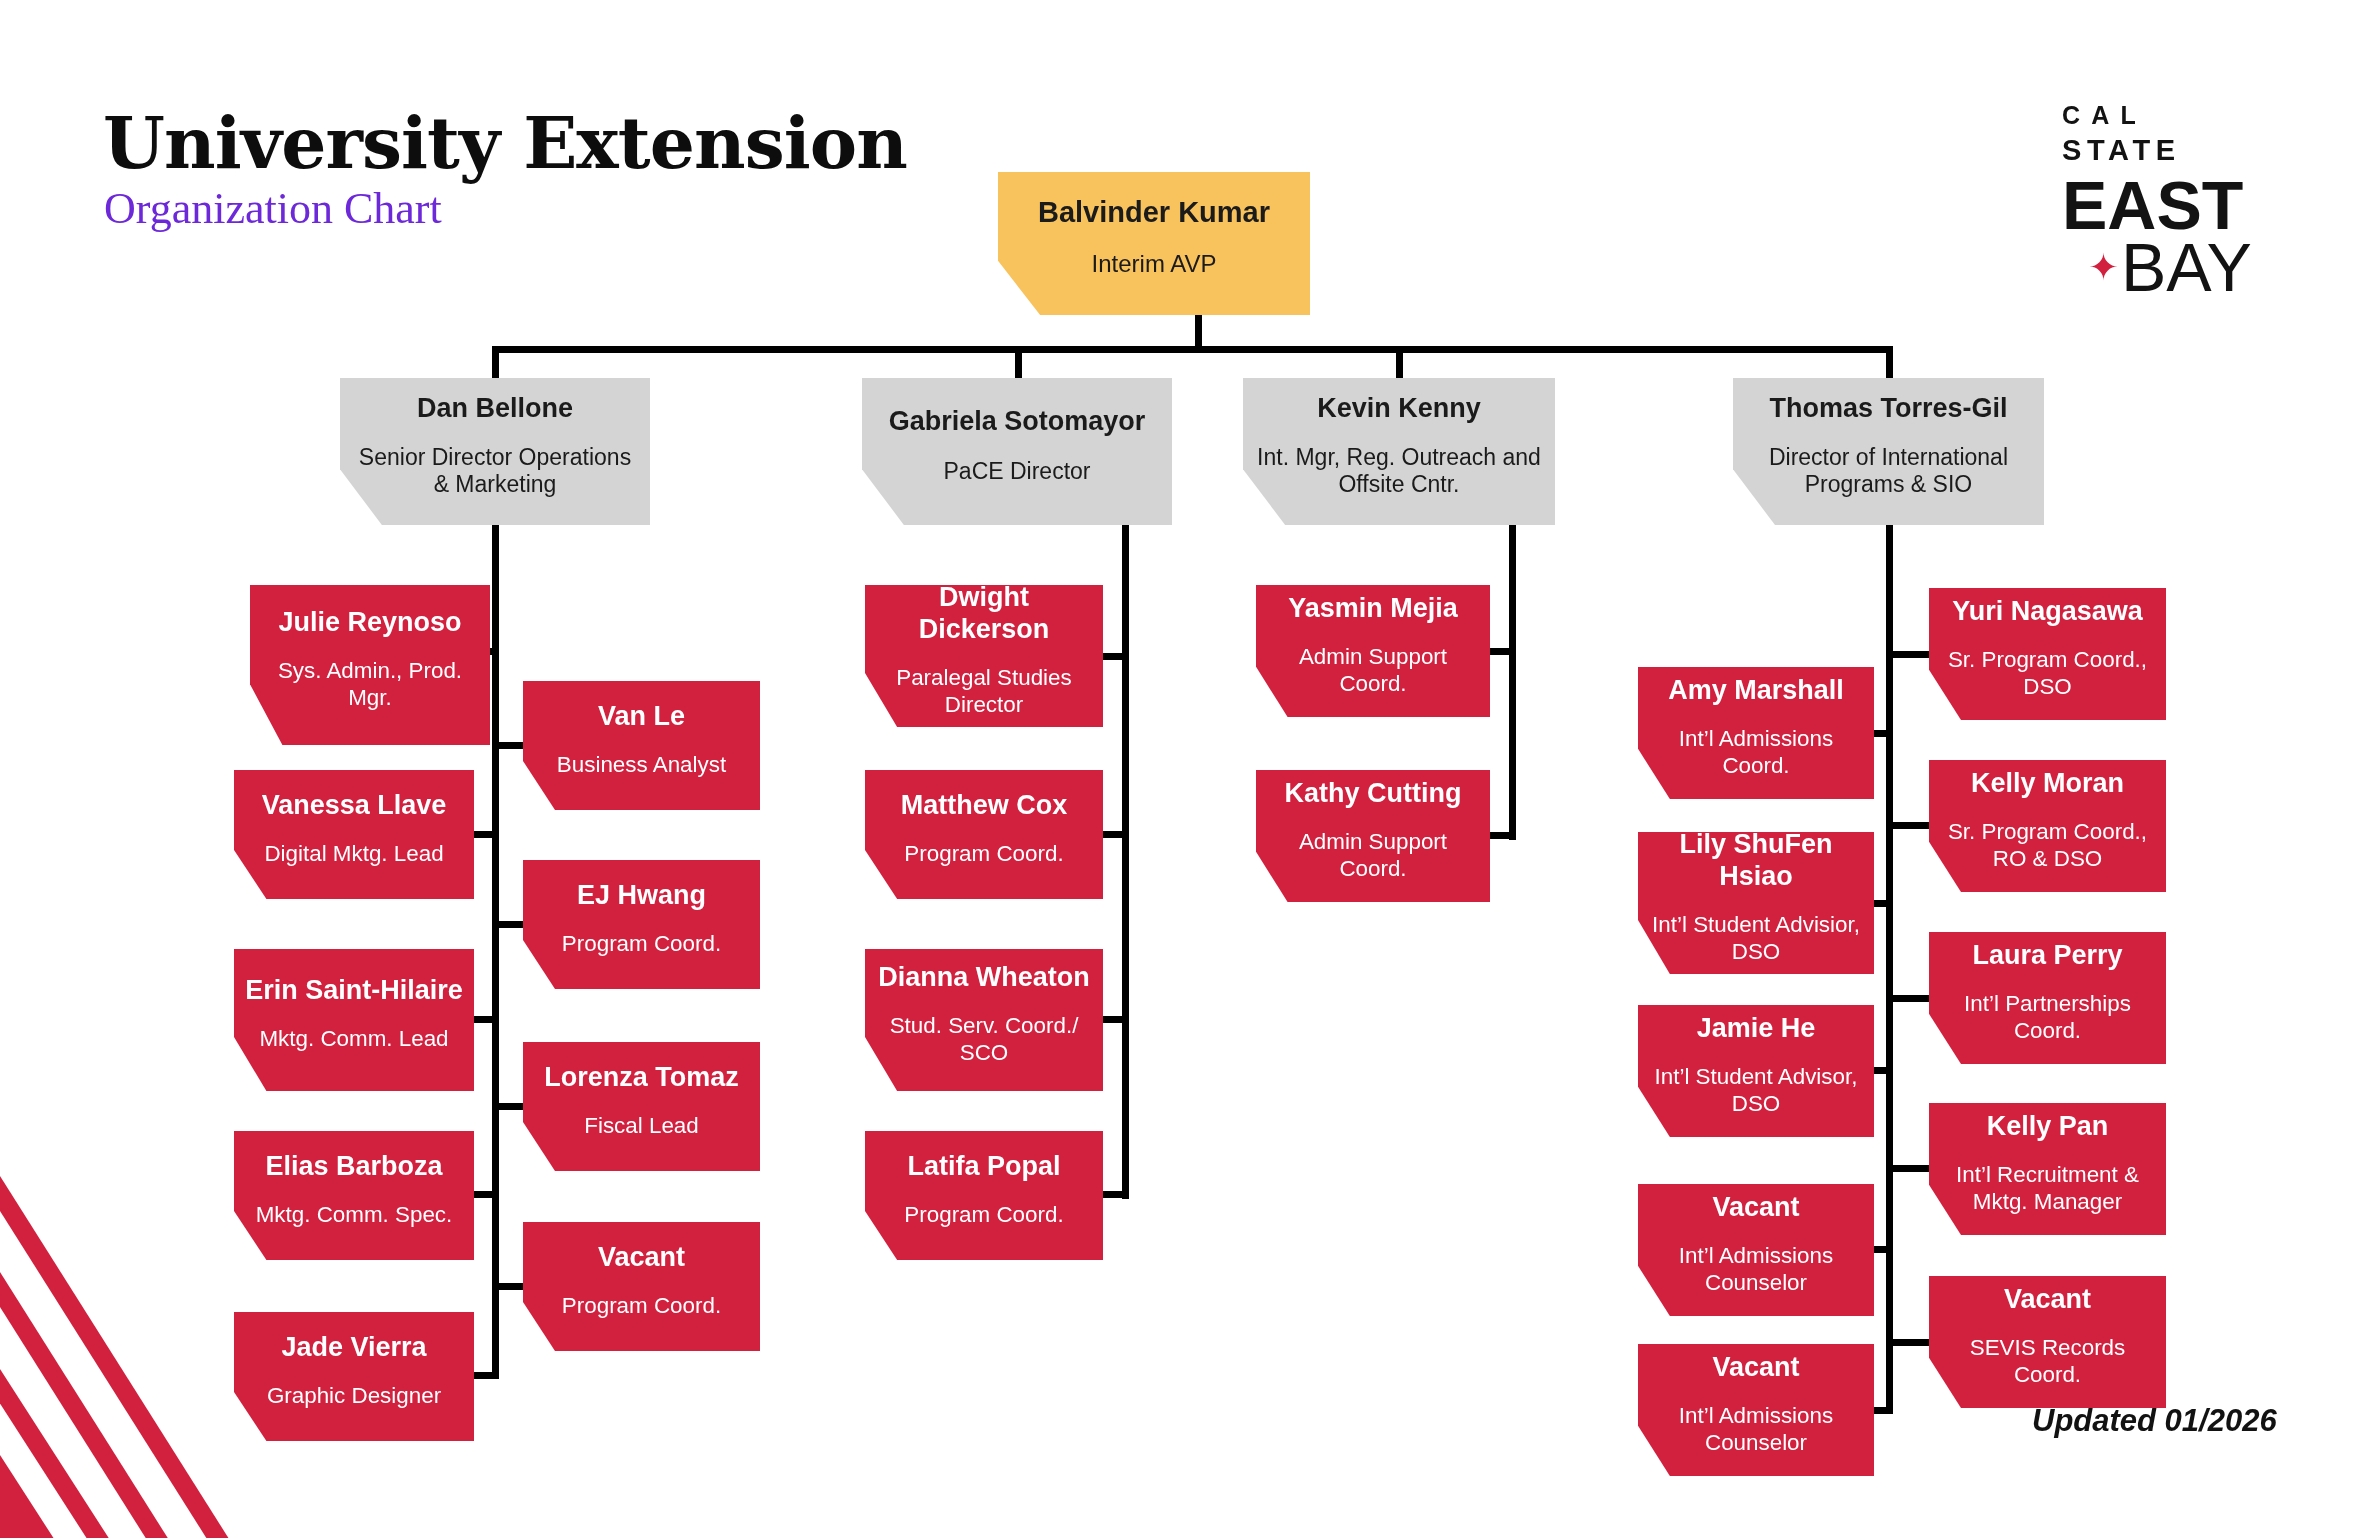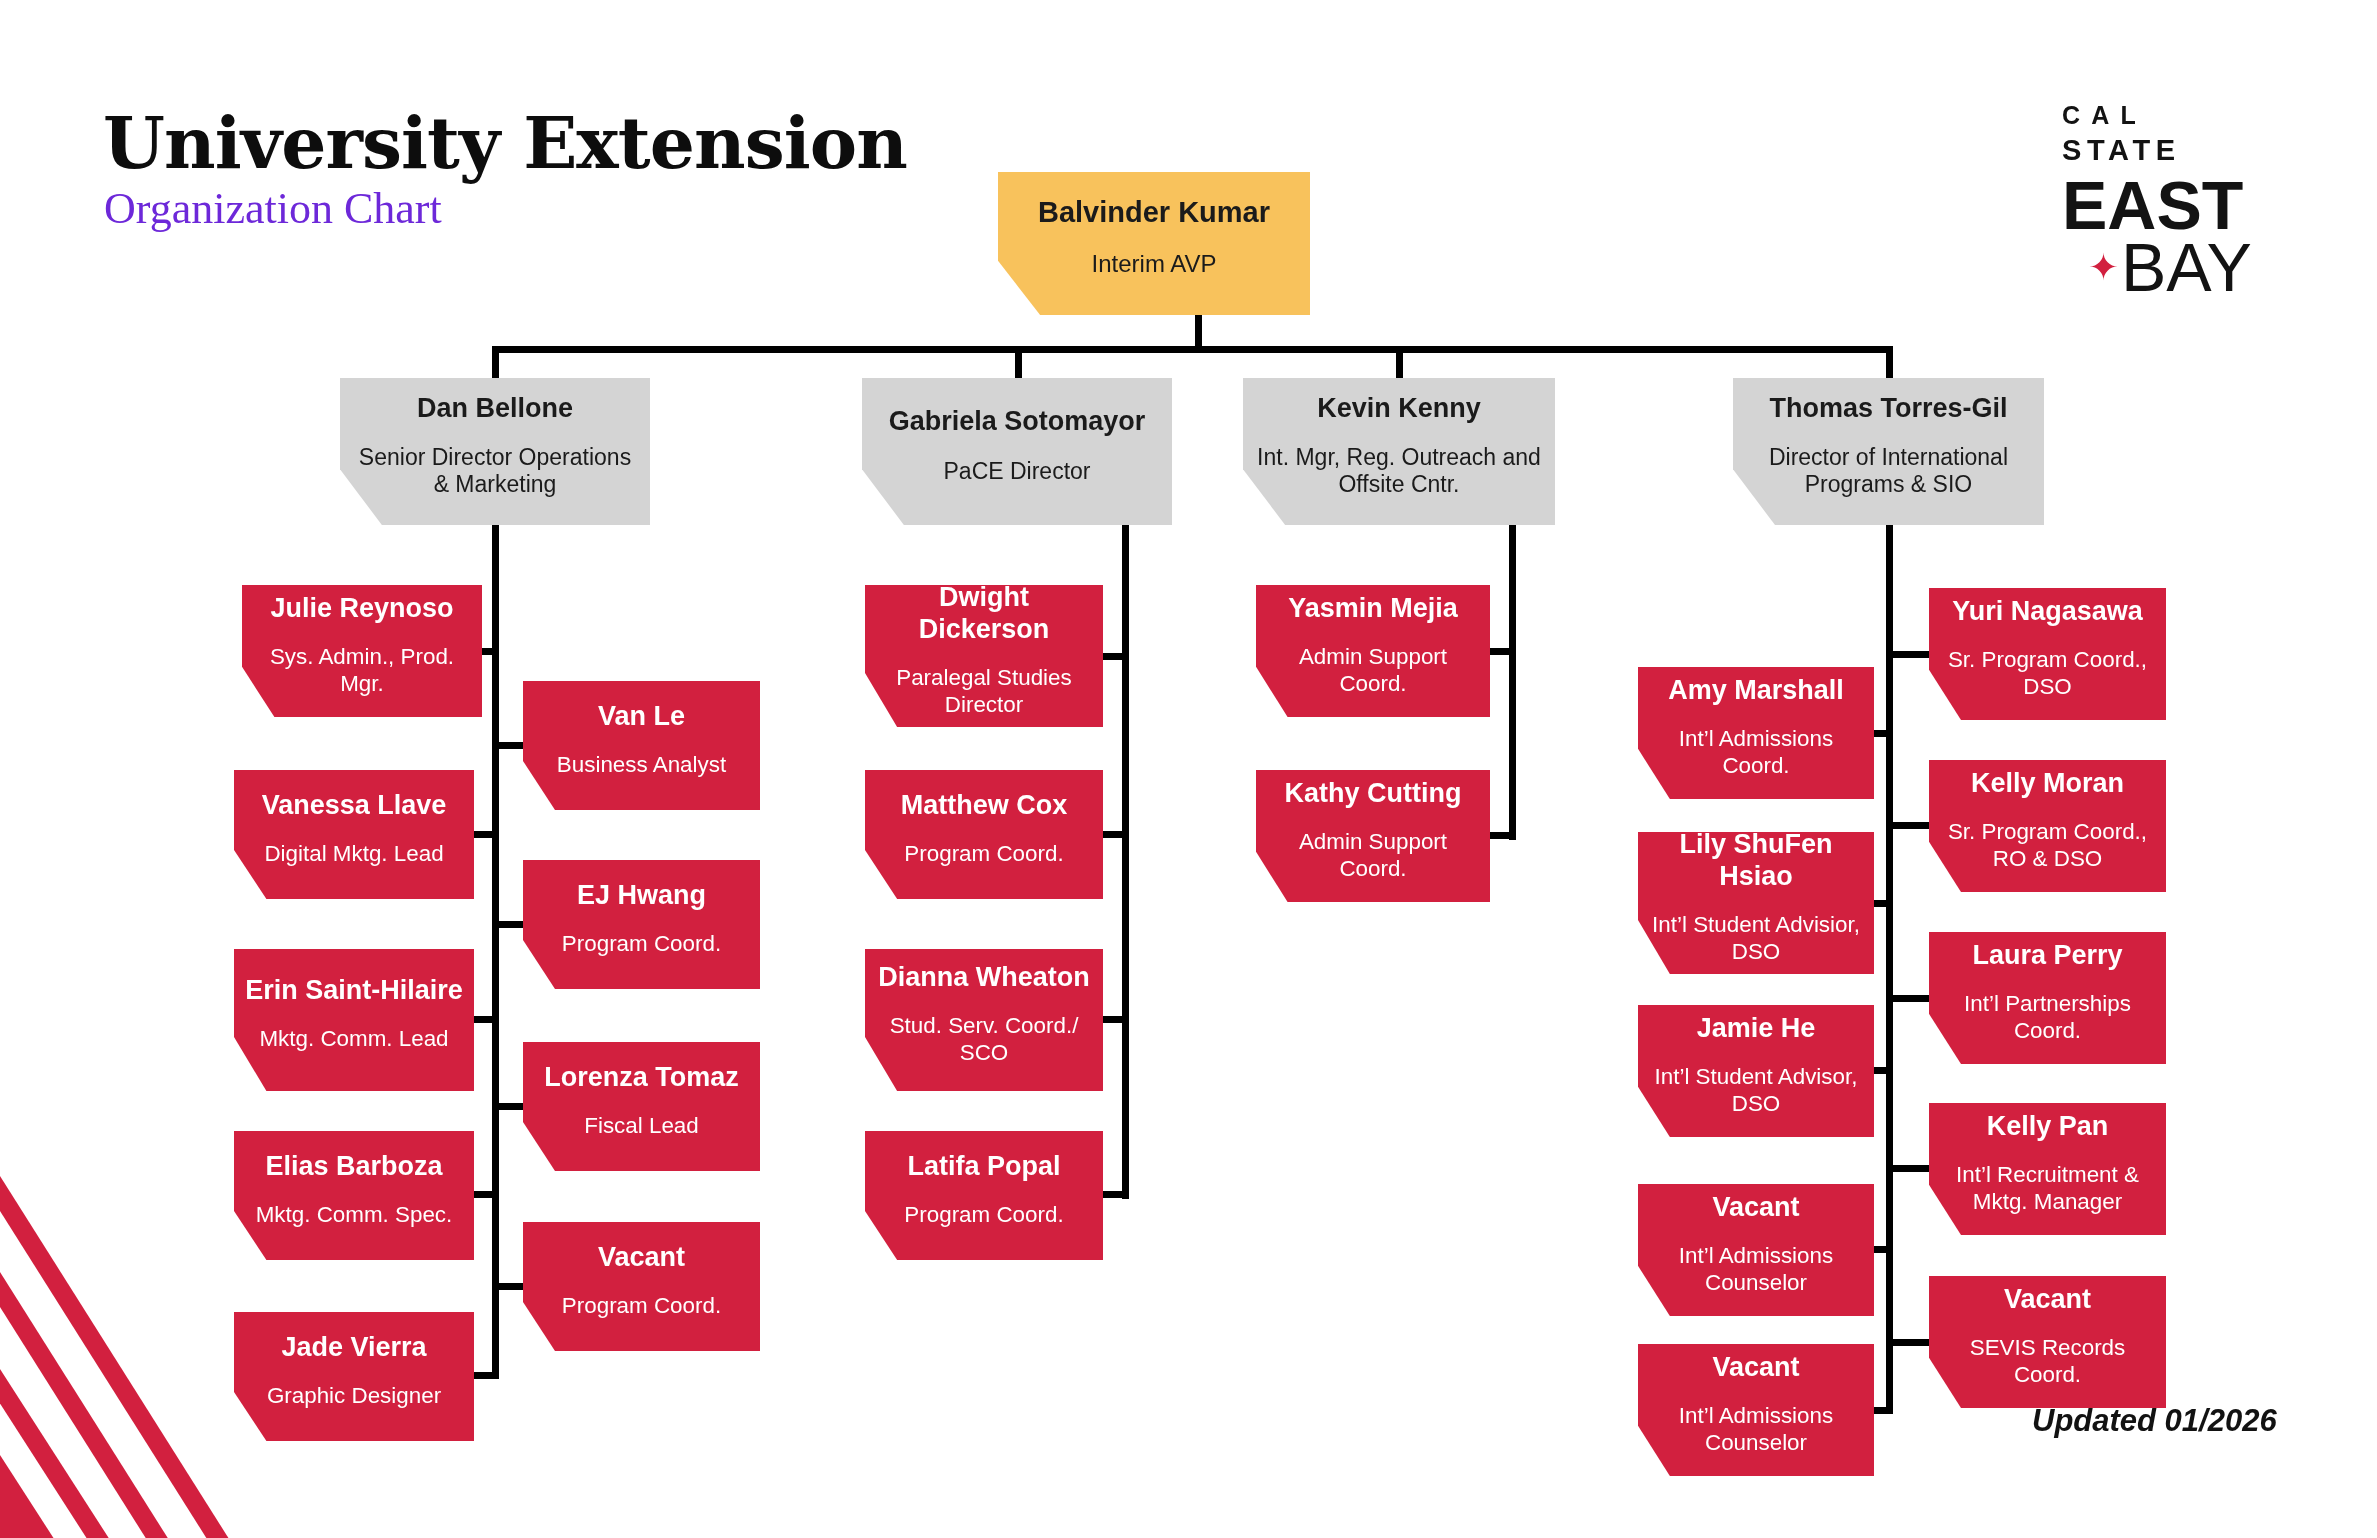--- a/index.html
+++ b/index.html
@@ -130,21 +130,21 @@
 </div>
 <div class="node head" style="left:1243px;top:378px;width:312px;height:147px;">
   <div class="nm">Kevin Kenny</div>
   <div class="ti">Int. Mgr, Reg. Outreach and Offsite Cntr.</div>
 </div>
 <div class="node head" style="left:1733px;top:378px;width:311px;height:147px;">
   <div class="nm">Thomas Torres-Gil</div>
   <div class="ti">Director of International Programs &amp; SIO</div>
 </div>
 
-<div class="node leaf" style="left:242px;top:585px;width:240px;height:132px;">
+<div class="node leaf" style="left:250px;top:585px;width:240px;height:160px;">
   <div class="nm">Julie Reynoso</div>
   <div class="ti">Sys. Admin., Prod. Mgr.</div>
 </div>
 <div class="node leaf" style="left:523px;top:681px;width:237px;height:129px;">
   <div class="nm">Van Le</div>
   <div class="ti">Business Analyst</div>
 </div>
 <div class="node leaf" style="left:234px;top:770px;width:240px;height:129px;">
   <div class="nm">Vanessa Llave</div>
   <div class="ti">Digital Mktg. Lead</div>

